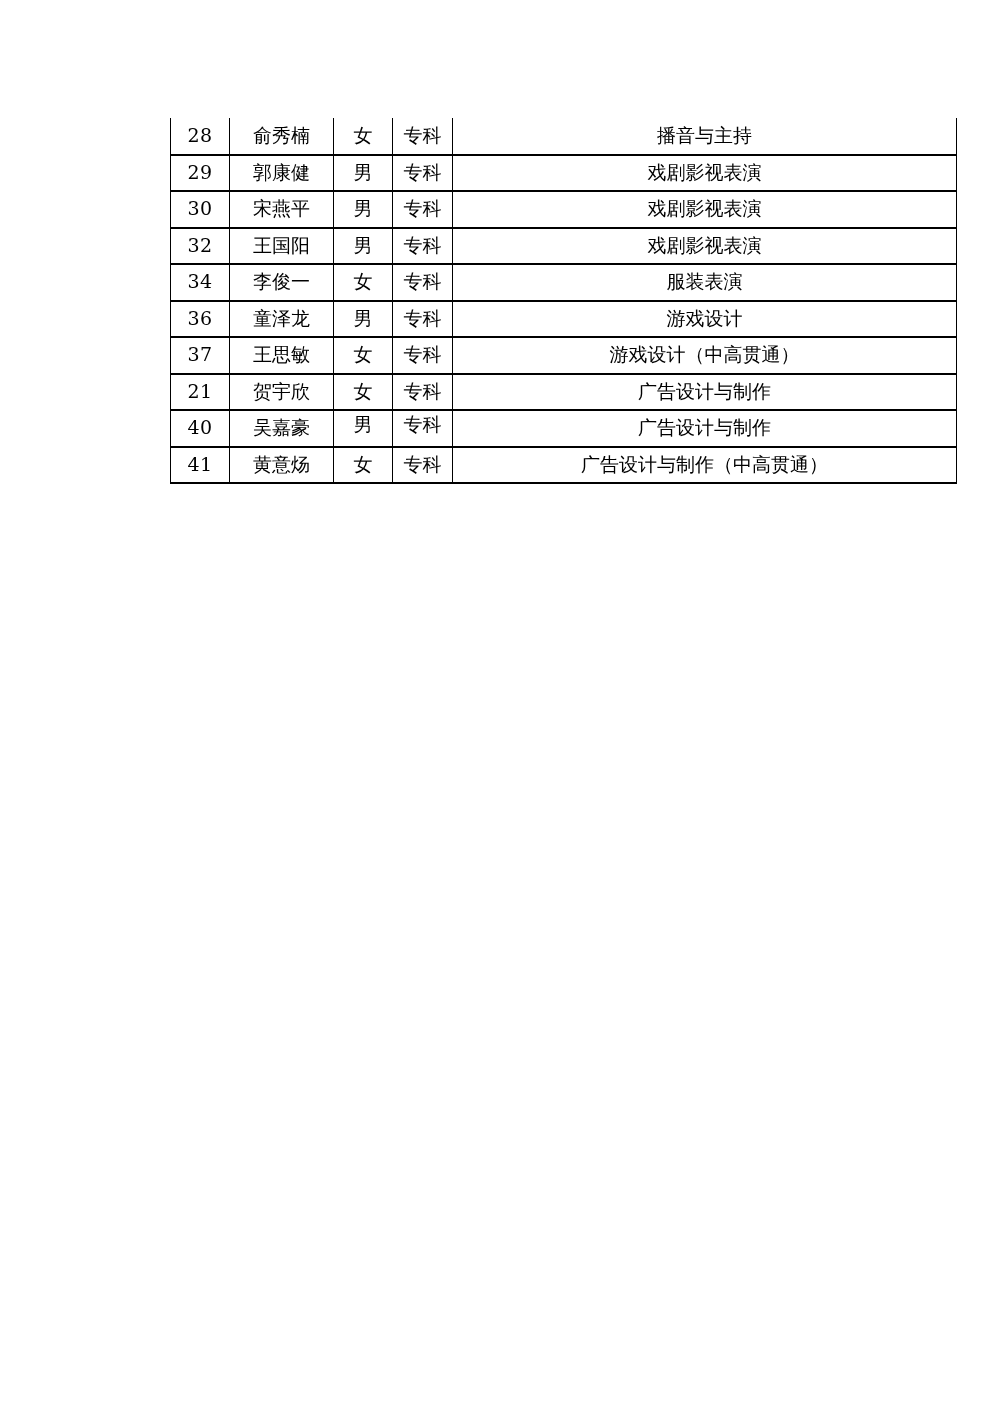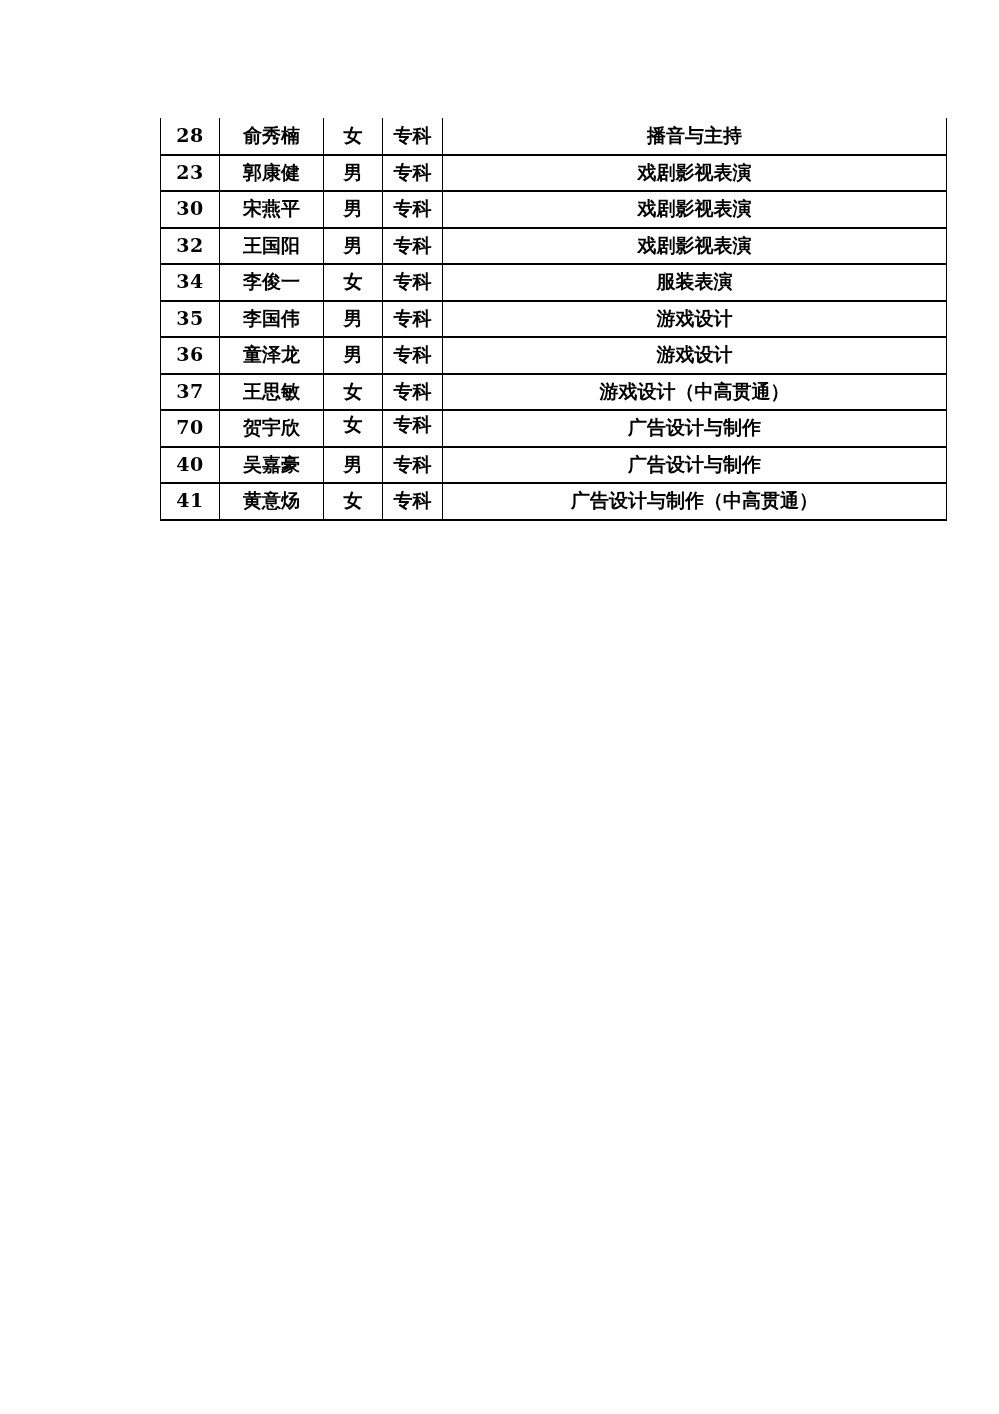--- a/index.html
+++ b/index.html
@@ -14,26 +14,25 @@
     height: 1414px;
     margin: 0 auto;
     background: #ffffff;
     font-family: "DejaVu Serif", "Liberation Serif", serif;
     color: #000000;
     overflow: hidden;
   }
 
   table.roster {
     position: absolute;
-    left: 160px;
+    left: 170px;
     top: 118px;
     width: 786px;
     border-collapse: collapse;
     table-layout: fixed;
-    font-weight: bold;
   }
 
   table.roster td {
     border-left: 1.5px solid #000000;
     border-right: 1.5px solid #000000;
     border-top: 2px solid #000000;
     border-bottom: 2px solid #000000;
     height: 36.5px;
     text-align: center;
     vertical-align: middle;
@@ -71,21 +70,21 @@
     </colgroup>
     <tbody>
         <tr>
     <td class="cell-no">28</td>
     <td class="cell-name">俞秀楠</td>
     <td class="cell-gender">女</td>
     <td class="cell-level">专科</td>
     <td class="cell-major">播音与主持</td>
   </tr>
         <tr>
-    <td class="cell-no">23</td>
+    <td class="cell-no">29</td>
     <td class="cell-name">郭康健</td>
     <td class="cell-gender">男</td>
     <td class="cell-level">专科</td>
     <td class="cell-major">戏剧影视表演</td>
   </tr>
         <tr>
     <td class="cell-no">30</td>
     <td class="cell-name">宋燕平</td>
     <td class="cell-gender">男</td>
     <td class="cell-level">专科</td>
@@ -99,42 +98,35 @@
     <td class="cell-major">戏剧影视表演</td>
   </tr>
         <tr>
     <td class="cell-no">34</td>
     <td class="cell-name">李俊一</td>
     <td class="cell-gender">女</td>
     <td class="cell-level">专科</td>
     <td class="cell-major">服装表演</td>
   </tr>
         <tr>
-    <td class="cell-no">35</td>
-    <td class="cell-name">李国伟</td>
-    <td class="cell-gender">男</td>
-    <td class="cell-level">专科</td>
-    <td class="cell-major">游戏设计</td>
-  </tr>
-        <tr>
     <td class="cell-no">36</td>
     <td class="cell-name">童泽龙</td>
     <td class="cell-gender">男</td>
     <td class="cell-level">专科</td>
     <td class="cell-major">游戏设计</td>
   </tr>
         <tr>
     <td class="cell-no">37</td>
     <td class="cell-name">王思敏</td>
     <td class="cell-gender">女</td>
     <td class="cell-level">专科</td>
     <td class="cell-major">游戏设计（中高贯通）</td>
   </tr>
         <tr>
-    <td class="cell-no">70</td>
+    <td class="cell-no">21</td>
     <td class="cell-name">贺宇欣</td>
     <td class="cell-gender">女</td>
     <td class="cell-level">专科</td>
     <td class="cell-major">广告设计与制作</td>
   </tr>
         <tr>
     <td class="cell-no">40</td>
     <td class="cell-name">吴嘉豪</td>
     <td class="cell-gender">男</td>
     <td class="cell-level">专科</td>

